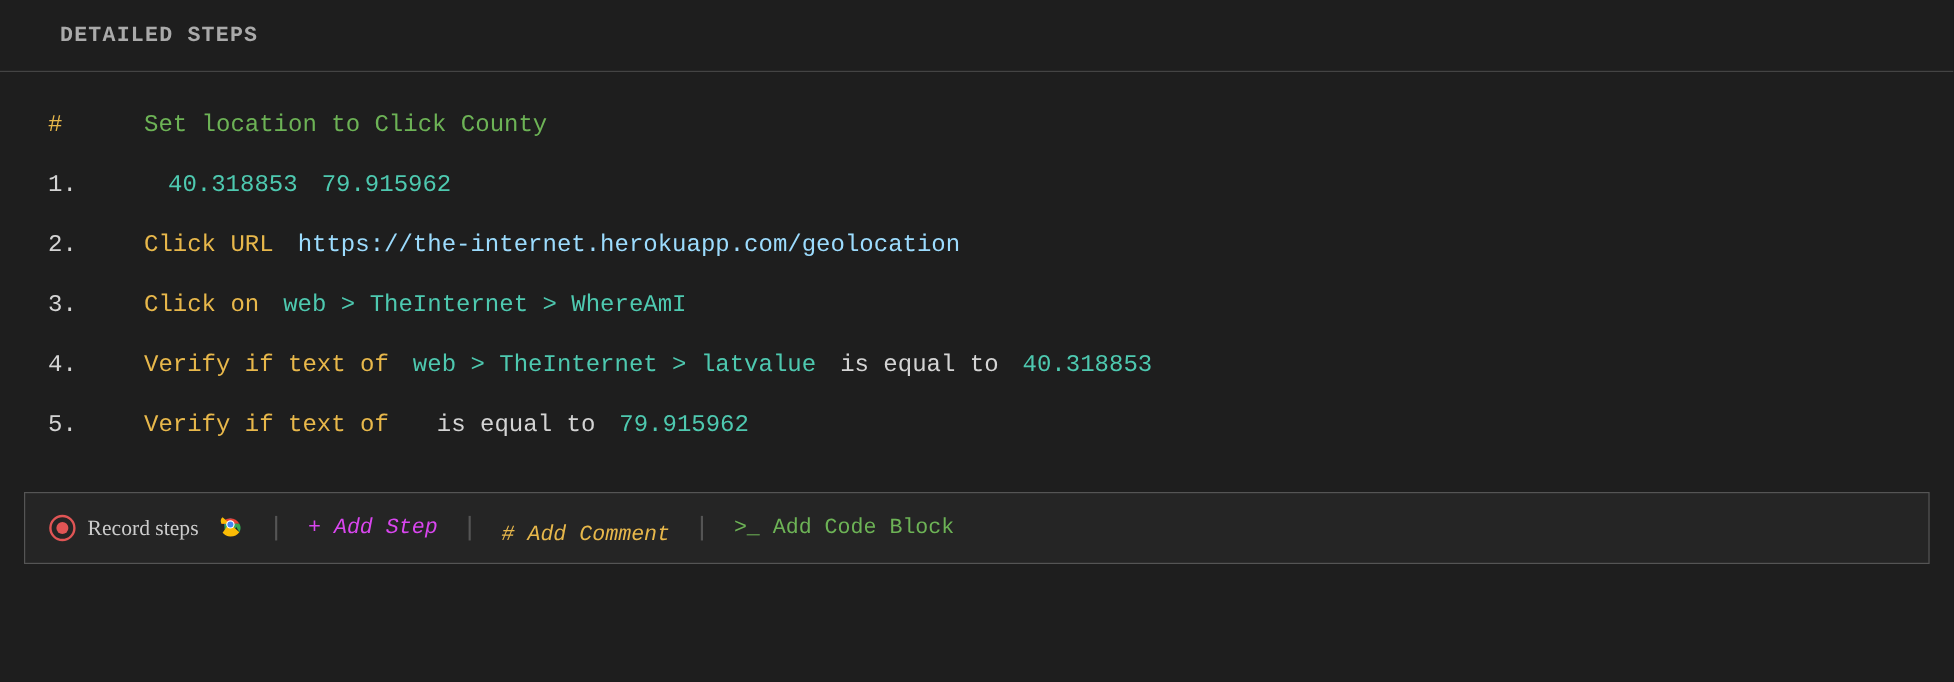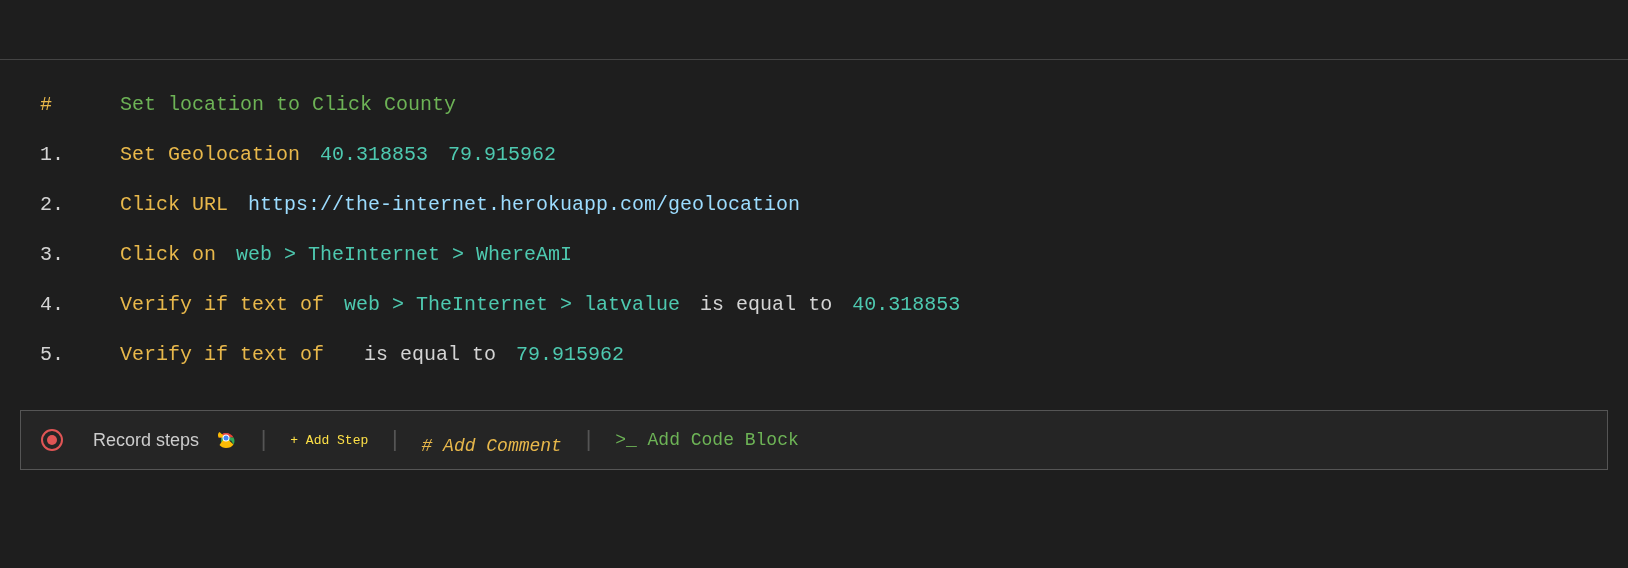--- a/index.html
+++ b/index.html
@@ -141,74 +141,76 @@
 
     .record-dot {
       width: 10px;
       height: 10px;
       background: #e05555;
       border-radius: 50%;
     }
 
     .record-label {
       color: #ccc;
-      font-family: Liberation Sans, sans-serif;
-      font-size: 18px;
-      margin-left: 20px;
+      font-family: Liberation Serif, serif;
+      font-size: 18px;
     }
 
     .chrome-icon {
       width: 22px;
       height: 22px;
     }
 
     .divider {
       margin: 0 20px;
       color: #555;
       font-size: 22px;
     }
 
     .footer-action {
-      color: #fde047;
-      cursor: pointer;
-      font-size: 13px;
+      color: #d946ef;
+      font-style: italic;
+      cursor: pointer;
+      font-size: 18px;
     }
 
     .footer-action-hash {
       color: #e8b84b;
       font-style: italic;
       cursor: pointer;
       font-size: 18px;
       margin-top: 12px;
     }
 
     .footer-action-code {
       color: #6db356;
       cursor: pointer;
       font-size: 18px;
     }
   </style>
 </head>
 <body>
 
 <div class="tabs">
+  <div class="tab">
+    <span>DETAILED STEPS</span>
+  </div>
 </div>
 
 <div class="content">
 
   <div class="step-line">
     <span class="step-number step-keyword">#</span>
     <span class="spacer"></span>
     <span class="step-comment">Set location to Click County</span>
   </div>
 
   <div class="step-line">
     <span class="step-number">1.</span>
     <span class="spacer"></span>
-    <span class="step-action">Set Geolocation</span>
     <span class="spacer"></span>
     <span class="step-param">40.318853</span>
     <span class="spacer"></span>
     <span class="step-param">79.915962</span>
   </div>
 
   <div class="step-line">
     <span class="step-number">2.</span>
     <span class="spacer"></span>
     <span class="step-action">Click URL</span>

